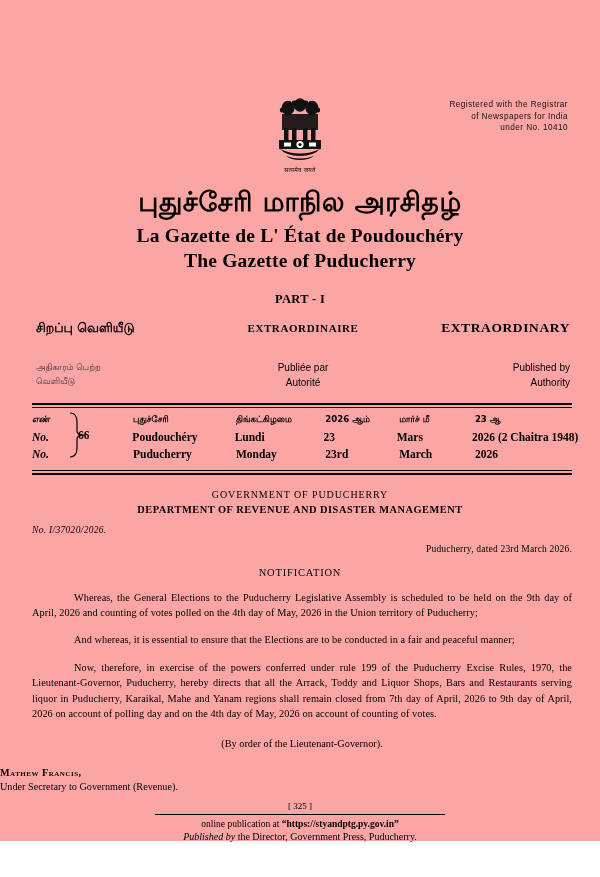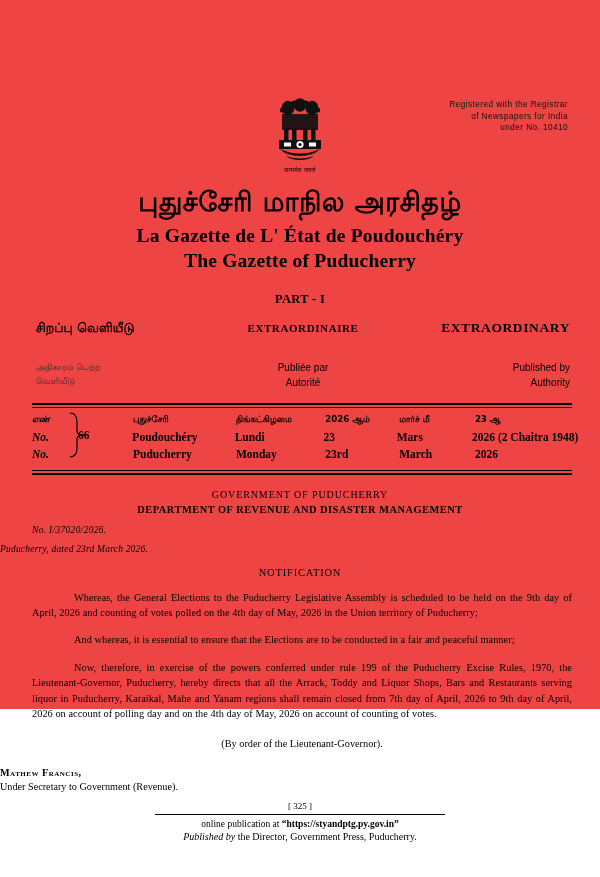--- a/index.html
+++ b/index.html
@@ -11,23 +11,23 @@
     width: 600px;
     height: 877px;
     font-family: "Liberation Serif", "DejaVu Serif", serif;
     color: #000000;
     overflow: hidden;
     position: relative;
   }
 
   .page {
     width: 600px;
-    height: 709px;
-    position: relative;
-    background: #ef4444;
+    height: 841px;
+    position: relative;
+    background: #fca5a5;
     box-sizing: border-box;
   }
 
   
   .masthead {
     position: relative;
     padding-top: 96px;
   }
   .registrar {
     position: absolute;
@@ -221,24 +221,23 @@
     letter-spacing: 0.5px;
     margin-top: 4px;
   }
   .fileno {
     margin: 10px 0 0 32px;
     font-size: 9.5px;
     font-style: italic;
     letter-spacing: 0.3px;
   }
   .placedate {
-    text-align: left;
+    text-align: right;
     margin: 9px 28px 0 0;
     font-size: 9.5px;
-    font-style: italic;
     letter-spacing: 0.2px;
   }
   .notif {
     text-align: center;
     font-size: 10.5px;
     letter-spacing: 0.8px;
     margin-top: 13px;
   }
 
   

